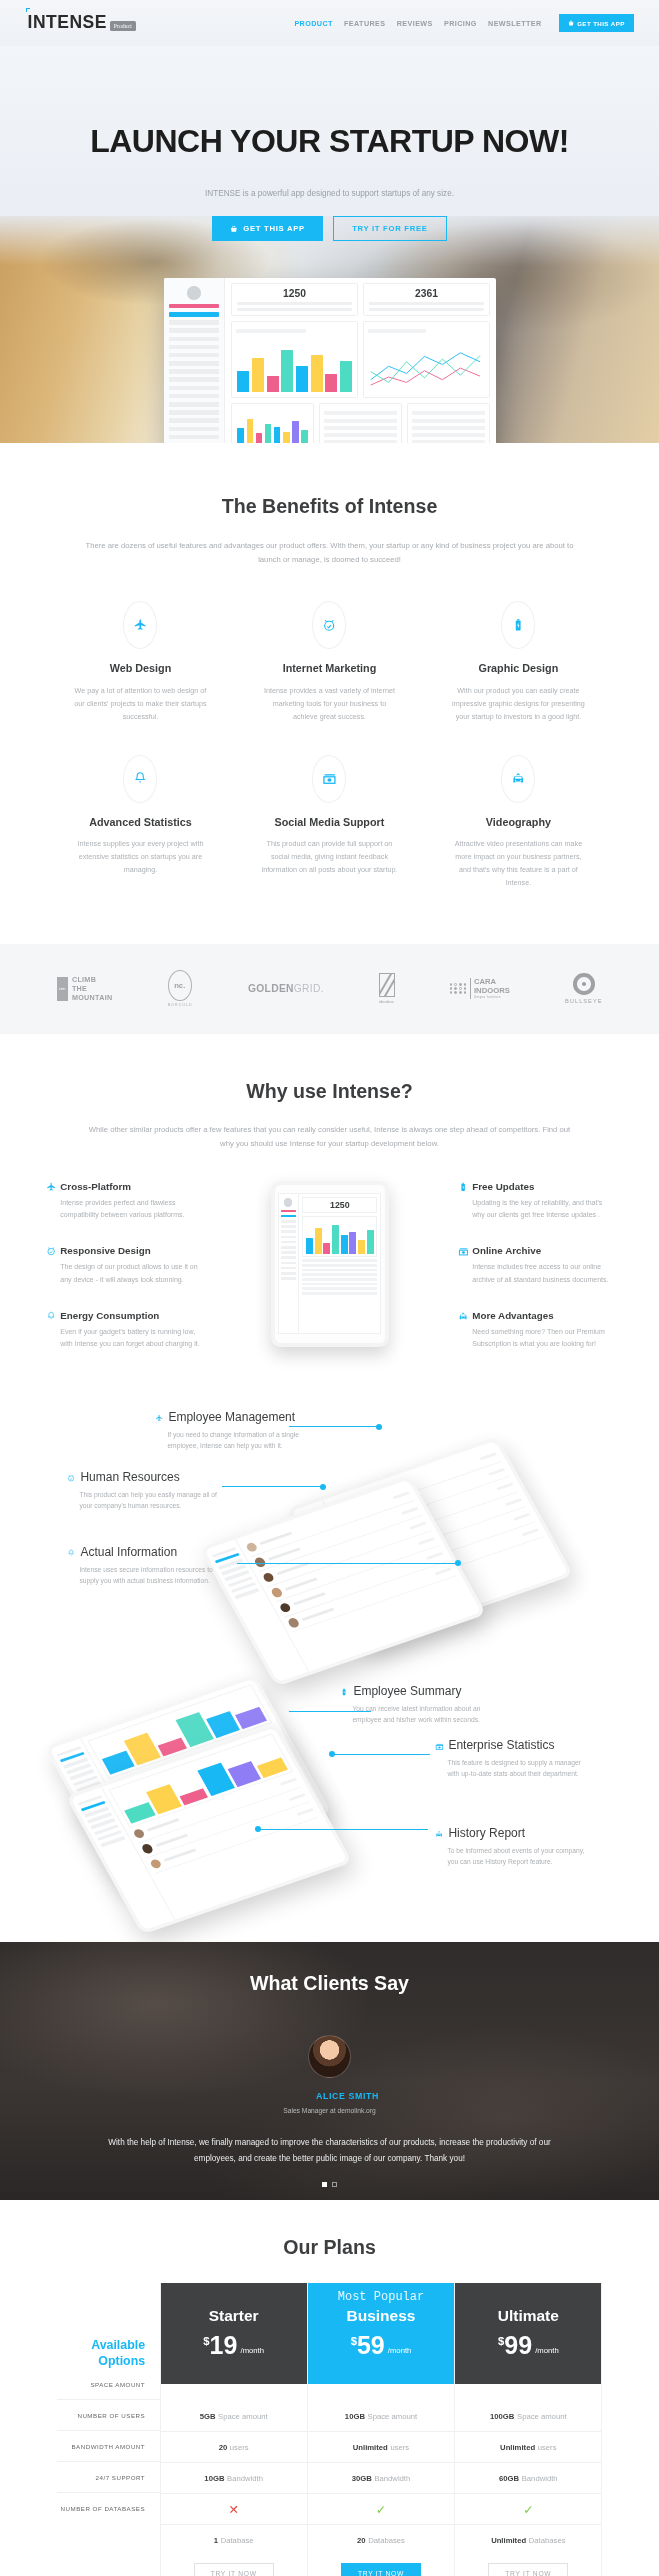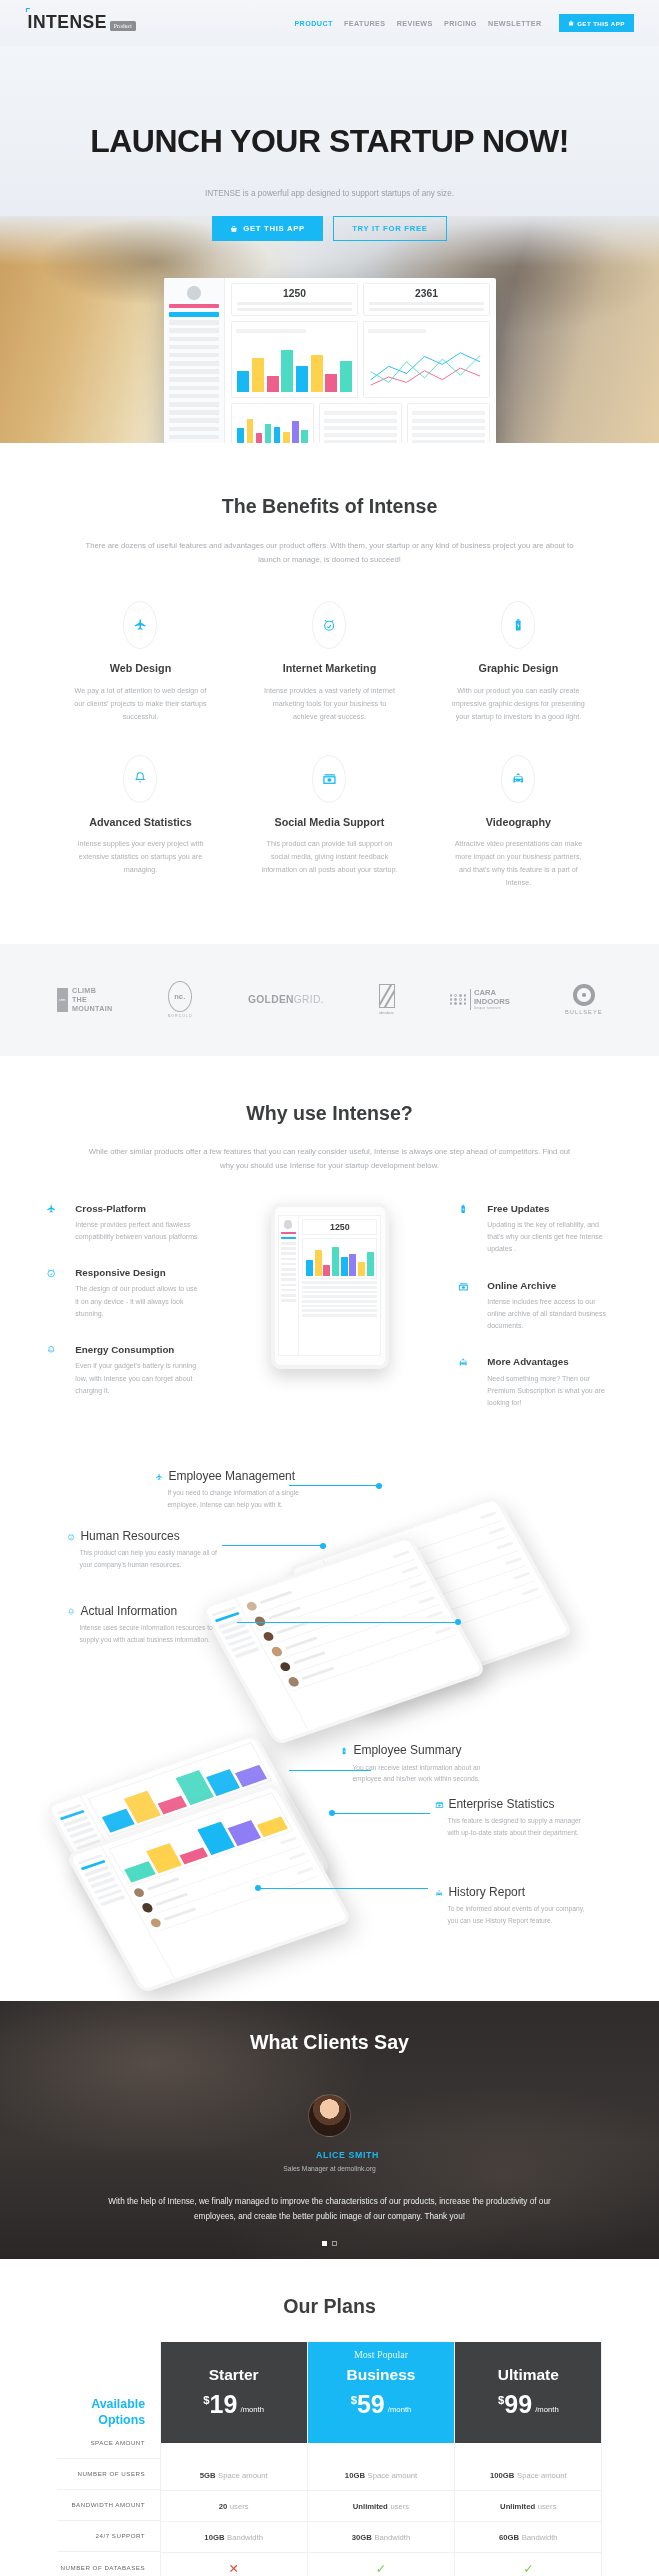--- a/index.html
+++ b/index.html
@@ -142,21 +142,21 @@
     font-size:10.8px; font-weight:700; color:#3c3e40; margin-bottom:10.3px;
   }
   .b-text {
     font-family:"Liberation Sans Narrow","Liberation Sans",sans-serif;
     font-size:7.2px; color:#aeb2b6; line-height:1.8;
   }
   .icon-blue { fill:#18b8f5; }
 
   
   .clients { background:#f5f6f8; padding:23px 0; }
-  .clients-row { display:flex; align-items:center; justify-content:space-between; width:546px; margin:15px auto;gap:40px;}
+  .clients-row { display:flex; align-items:center; justify-content:space-between; width:546px; margin:4px auto;gap:40px;}
   .logo-cell { opacity:.62; color:#6b6e71; display:flex; align-items:center; justify-content:center; height:36px;}
   .lg-ctm { display:flex; align-items:center; gap:4.1px;}
   .lg-ctm .sq { width:11.3px;height:24px;background:#7b7e81;color:#fff;font-size:4.1px;display:flex;align-items:center;justify-content:center;}
   .lg-ctm .tx { font-family:"Liberation Sans Narrow","Liberation Sans",sans-serif; font-weight:700; font-size:7.2px; line-height:1.25; letter-spacing:0.3px;}
   .lg-nc { text-align:center;}
   .lg-nc .oval { width:24px;height:31px;border:0.5px solid #85888b;border-radius:50%;display:flex;align-items:center;justify-content:center;font-weight:700;font-size:7.7px;}
   .lg-nc .cap { font-size:3.6px; letter-spacing:1px; margin-top:2.6px;}
   .lg-gg { font-family:"Liberation Sans Narrow","Liberation Sans",sans-serif; font-size:10.3px; letter-spacing:0.3px;text-align:right;}
   .lg-gg b { font-weight:700;} .lg-gg span { font-weight:400; color:#9a9da0;}
   .lg-idea { text-align:center;}
@@ -173,21 +173,21 @@
   .lg-bull { text-align:center;}
   .lg-bull .ring { width:21.6px;height:21.6px;border-radius:50%;border:4.6px solid #6b6e71;margin:0 auto;display:flex;align-items:center;justify-content:center;}
   .lg-bull .ring i { width:3.6px;height:3.6px;border-radius:50%;background:#6b6e71;display:block;}
   .lg-bull .cap { font-size:5.7px; letter-spacing:1px; margin-top:3.1px;}
 
   
   .why-cols { display:flex; margin-top:29px; align-items:flex-start; }
   .why-col { width:155px; }
   .why-col.left { text-align:left; }
   .why-mid { flex:1; display:flex; justify-content:center; }
-  .feat { display:flex; gap:17px; margin-bottom:24px; }
+  .feat { display:flex; gap:2px; margin-bottom:24px; }
   .feat .fi { width:11.3px; flex:0 0 11.3px; padding-top:1px; }
   .feat h4 { font-size:9.8px; color:#3c3e40; font-weight:700; margin-bottom:5.2px; }
   .feat p { font-size:7px; color:#adb1b5; line-height:1.75; }
   .feat .ftxt { padding-left:1px; }
 
   
   .tablet {
     width:118px; height:166px; background:#fdfdfd; border:4.1px solid #f4f4f4;
     border-radius:9.3px; box-shadow:0 7.2px 17.5px rgba(0,0,0,.16); position:relative; padding:8.2px 3.1px;
   }
@@ -260,21 +260,21 @@
   .testi-dots i.on { background:#fff; border-color:#fff;}
 
   
   .plans-wrap { padding:36px 0 31px; }
   .ptable { width:546px; margin:24px auto 0; display:flex; }
   .pcol-labels { width:103px; padding-top:0; }
   .pcol { flex:1; }
   .p-head { height:101px; display:flex; flex-direction:column; align-items:center; justify-content:center; color:#fff; position:relative;}
   .p-head.dark { background:#3f4143; }
   .p-head.blue { background:#18b8f5; }
-  .p-pop { position:absolute; top:7.2px; font-family:Liberation Serif, serif; font-size:10px; color:#e6f8ff;}
+  .p-pop { position:absolute; top:7.2px; font-family:Liberation Mono, monospace; font-size:12px; color:#e6f8ff;}
   .p-name { font-family:"Liberation Sans Narrow","Liberation Sans",sans-serif; font-size:15.5px; font-weight:700;}
   .p-price { font-family:"Liberation Sans Narrow","Liberation Sans",sans-serif; font-size:25px; font-weight:700; margin-top:6.2px; display:flex; align-items:flex-start;}
   .p-price sup { font-size:11.3px; margin-top:4.1px;}
   .p-price small { font-size:7.7px; font-weight:400; align-self:flex-end; margin-left:3.1px; margin-bottom:4.6px;}
   .p-opts { color:#18b8f5; font-family:"Liberation Sans Narrow","Liberation Sans",sans-serif; font-size:12.4px; font-weight:700; line-height:1.3; text-align:right; padding-right:14.4px; padding-top:54px;}
   .p-lab { height:31px; display:flex; align-items:center; justify-content:flex-end; padding-right:14.4px;
     font-family:"Liberation Sans Narrow","Liberation Sans",sans-serif; font-size:6.2px; letter-spacing:0.5px; color:#66686a; text-transform:uppercase; border-bottom:0.5px solid #eff0f2;}
   .p-cell { height:31px; display:flex; align-items:center; justify-content:center; border-bottom:0.5px solid #eff0f2;
     font-family:"Liberation Sans Narrow","Liberation Sans",sans-serif; font-size:7.7px; color:#adb1b5;}
   .p-cell b { color:#3c3e40; margin-right:2.6px; font-weight:700;}

